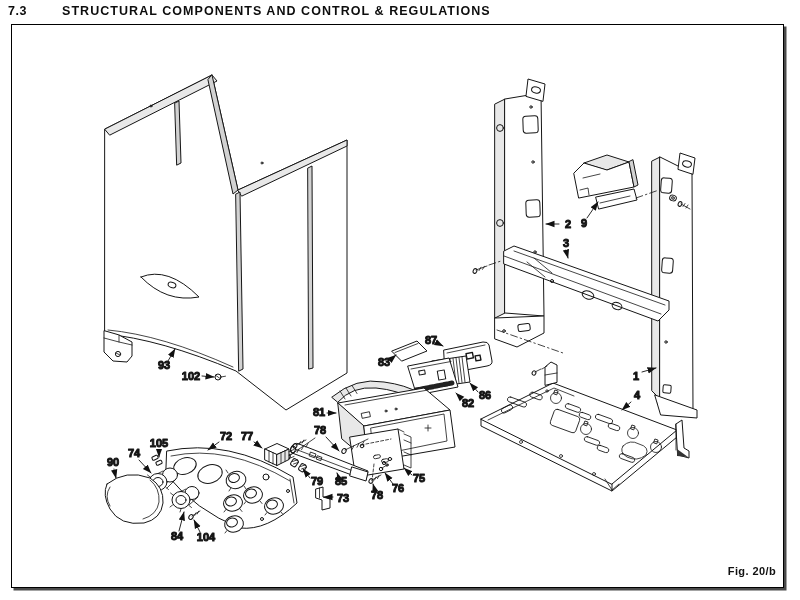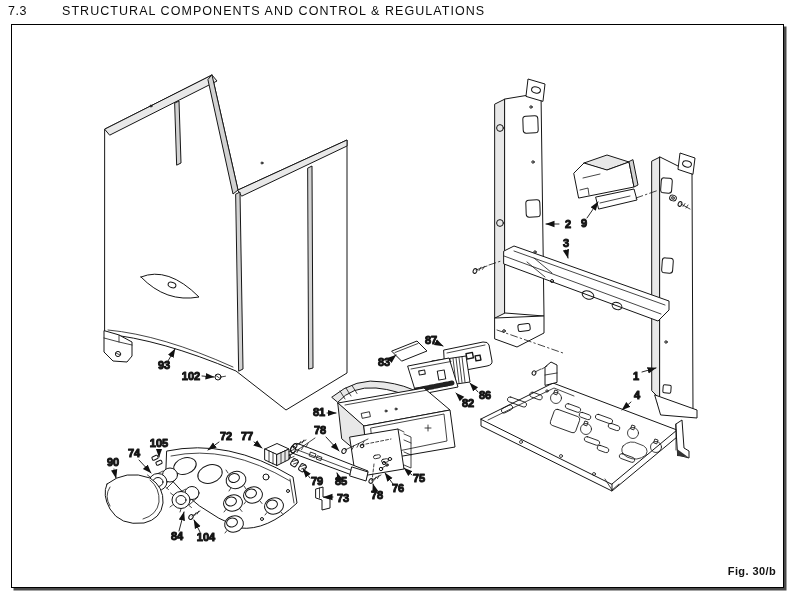--- a/index.html
+++ b/index.html
@@ -1,17 +1,17 @@
 <!DOCTYPE html>
 <html><head>
 <meta charset="utf-8">
 <style>
   html,body{margin:0;padding:0;background:#fff;}
   body{width:800px;height:600px;position:relative;font-family:"Liberation Sans",sans-serif;overflow:hidden;}
-  .header{position:absolute;top:4px;left:8px;font-size:12.5px;font-weight:400;color:#0d0d0d;letter-spacing:.4px;white-space:nowrap;}
+  .header{position:absolute;top:4px;left:8px;font-size:12.5px;font-weight:700;color:#0d0d0d;letter-spacing:.4px;white-space:nowrap;}
   .header .num{display:inline-block;width:54px;letter-spacing:.5px;}
   .header .ttl{letter-spacing:1.05px;}
   .frame{position:absolute;left:11px;top:24px;width:773px;height:564px;border:1.5px solid #000;box-sizing:border-box;box-shadow:2.5px 2.5px 0 #4a4a4a;background:#fff;}
   .fig{position:absolute;right:24px;top:565px;font-size:11px;font-weight:700;color:#111;letter-spacing:.4px;}
   svg.diagram{position:absolute;left:0;top:0;width:800px;height:600px;}
   .ln{stroke:#161616;stroke-width:1;fill:none;stroke-linejoin:round;stroke-linecap:round;}
   .w{fill:#fff;}
   .g1{fill:#e8e8e8;}
   .g2{fill:#d2d2d2;}
   .dash{stroke-dasharray:7 3 1.5 3;}
@@ -367,13 +367,13 @@
         <line x1="202" y1="376" x2="214" y2="377" class="leader" marker-end="url(#arrowhead)"></line>
         <text x="191" y="380" class="callout">102</text>
         <line x1="200" y1="532" x2="194" y2="520" class="leader" marker-end="url(#arrowhead)"></line>
         <text x="206" y="541" class="callout">104</text>
         <line x1="159" y1="450" x2="159" y2="457" class="leader" marker-end="url(#arrowhead)"></line>
         <text x="159" y="447" class="callout">105</text>
       </g>
   </g>
 </svg>
 
-<div class="fig">Fig. 30/b</div>
+<div class="fig">Fig. 20/b</div>
 
 </body></html>

